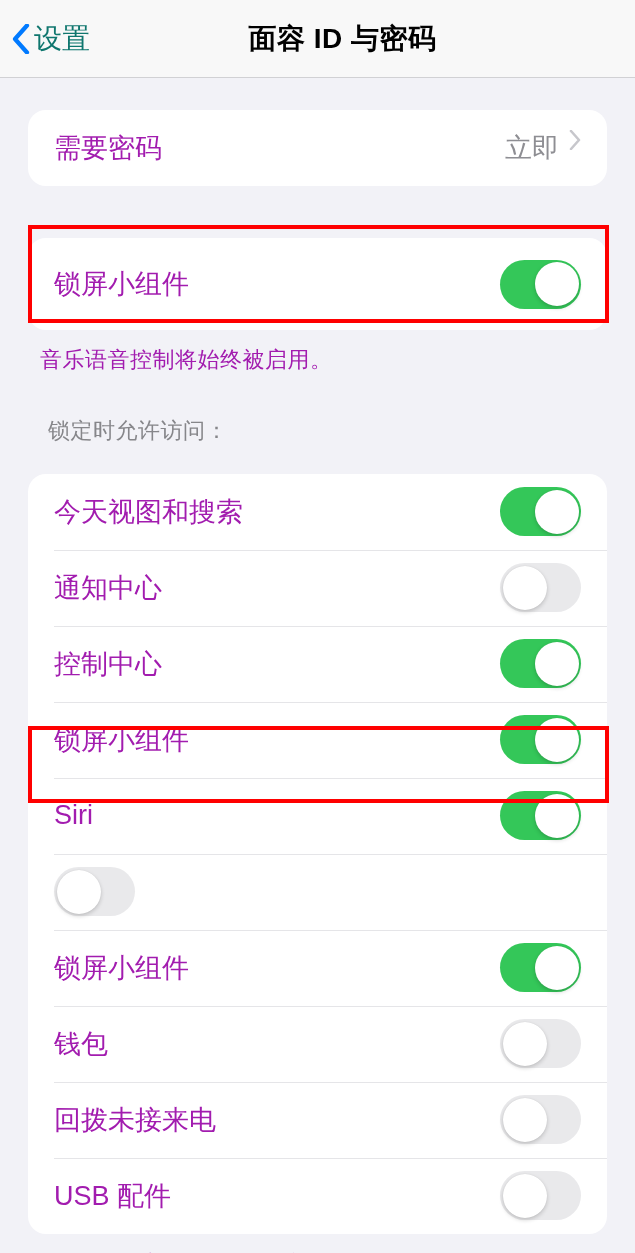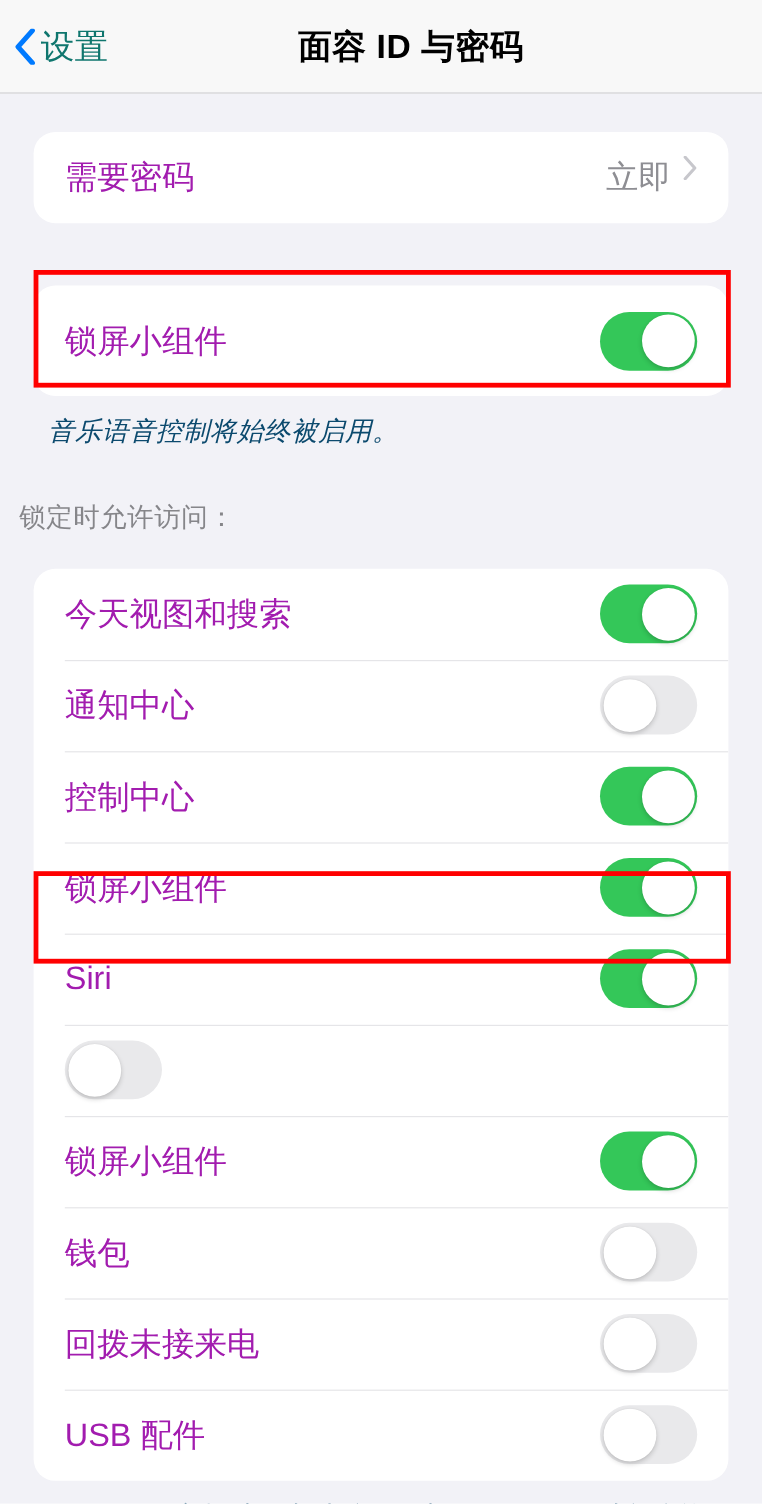--- a/index.html
+++ b/index.html
@@ -82,31 +82,30 @@
       font-size: 27px;
       display: flex;
       gap: 10px;
     }
     .chevron-right {
       width: 12px;
       height: 20px;
       color: #c7c7cc;
     }
     .footer-text {
-      color: #0c4a6e;
+      color: #a21caf;
       font-size: 22px;
       padding: 14px 40px 0;
       line-height: 1.45;
       letter-spacing: 0.5px;
-      font-style: italic;
     }
     .header-text {
       color: #86868a;
       font-size: 22px;
-      padding: 40px 16px 6px;
+      padding: 40px 48px 6px;
       letter-spacing: 0.5px;
     }
     .toggle {
       width: 81px;
       height: 49px;
       border-radius: 25px;
       position: relative;
       flex-shrink: 0;
     }
     .toggle.on {

